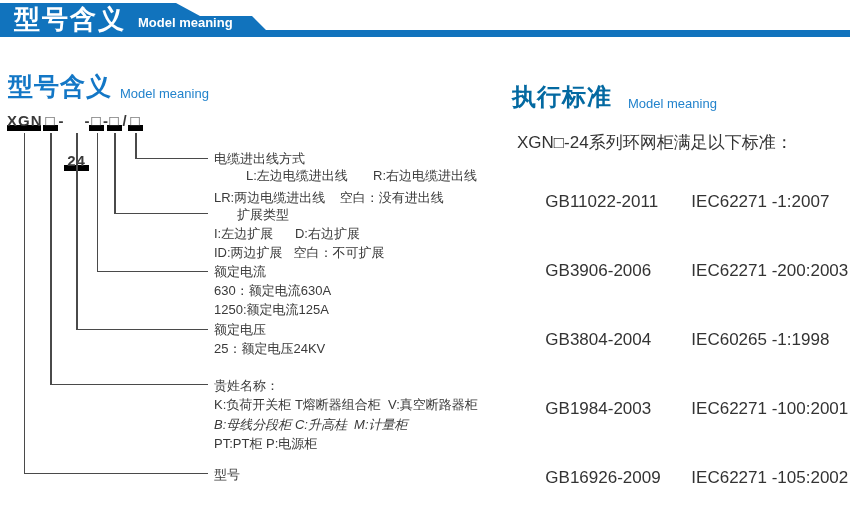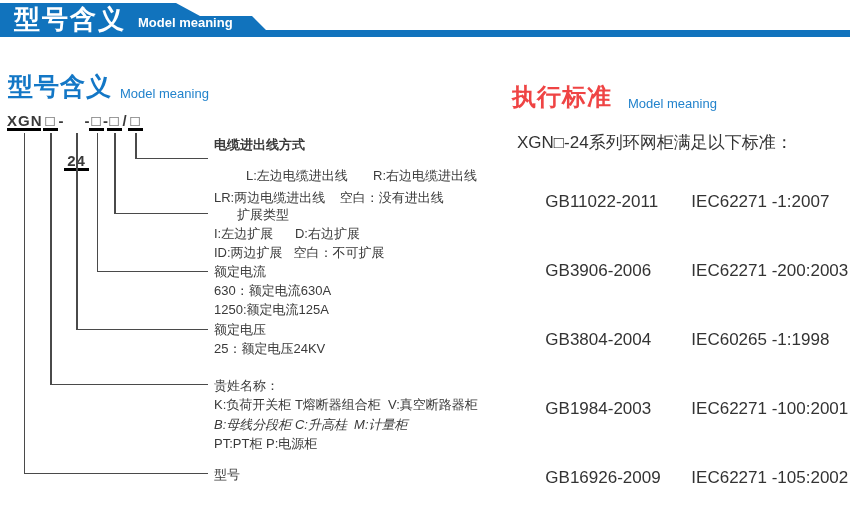--- a/index.html
+++ b/index.html
@@ -29,35 +29,35 @@
   .sec-subtitle-left {
     position: absolute; left: 120px; top: 86px; color: #2283cc; font-size: 13px;
   }
 
   
   .code-seg {
     position: absolute; top: 112px; height: 19px; font-size: 15px;
     color: #3a3a3a; font-weight: bold; text-align: center; line-height: 18px;
     letter-spacing: 1px;
   }
-  .code-seg.u { border-bottom: 3px solid #000000; }
+  .code-seg.u { border-bottom: 6px solid #000000; }
 
   
   .vline { position: absolute; width: 1.5px; background: #4a4a4a; }
   .hline { position: absolute; height: 1.5px; background: #4a4a4a; }
 
   
   .lbl {
     position: absolute; left: 214px; font-size: 13px; line-height: 17px;
     color: #3a3a3a; white-space: pre;
   }
 
   
   .sec-title-right {
-    position: absolute; left: 512px; top: 81px; color: #ef4444;
+    position: absolute; left: 512px; top: 81px; color: #0369a1;
     font-size: 24px; font-weight: bold; letter-spacing: 1px;
   }
   .sec-subtitle-right {
     position: absolute; left: 628px; top: 96px; color: #2283cc; font-size: 13px;
   }
   .standards {
     position: absolute; left: 517px; top: 130px; width: 330px;
     font-size: 17px; color: #333333;
   }
   .standards .intro { line-height: 25px; margin-bottom: 12px; white-space: pre; }
@@ -97,21 +97,21 @@
   <div class="vline" style="left:114px;   top:133px; height:81px;"></div>
   <div class="vline" style="left:135px;   top:133px; height:26px;"></div>
 
   <div class="hline" style="left:135px;   top:157.5px; width:73px;"></div>
   <div class="hline" style="left:114px;   top:212.5px; width:94px;"></div>
   <div class="hline" style="left:96.5px;  top:270.5px; width:111px;"></div>
   <div class="hline" style="left:76px;    top:328.5px; width:132px;"></div>
   <div class="hline" style="left:50px;    top:383.5px; width:158px;"></div>
   <div class="hline" style="left:23.5px;  top:472.5px; width:184px;"></div>
 
-  <div class="lbl" style="top:136px;font-weight:bold;">电缆进出线方式</div>
+  <div class="lbl" style="top:150px;">电缆进出线方式</div>
   <div class="lbl" style="top:167px;margin-left:32px;">L:左边电缆进出线       R:右边电缆进出线</div>
   <div class="lbl" style="top:189px;">LR:两边电缆进出线    空白：没有进出线</div>
 
   <div class="lbl" style="top:206px;margin-left:23px;">扩展类型</div>
   <div class="lbl" style="top:225px;">I:左边扩展      D:右边扩展</div>
   <div class="lbl" style="top:244px;">ID:两边扩展   空白：不可扩展</div>
 
   <div class="lbl" style="top:263px;">额定电流</div>
   <div class="lbl" style="top:282px;">630：额定电流630A</div>
   <div class="lbl" style="top:301px;">1250:额定电流125A</div>

